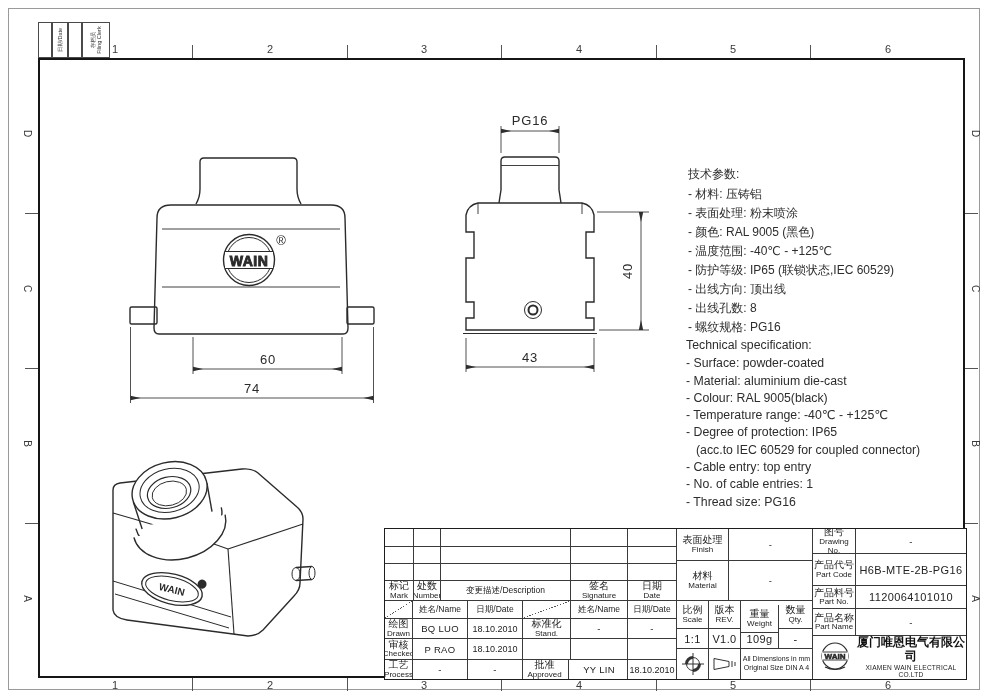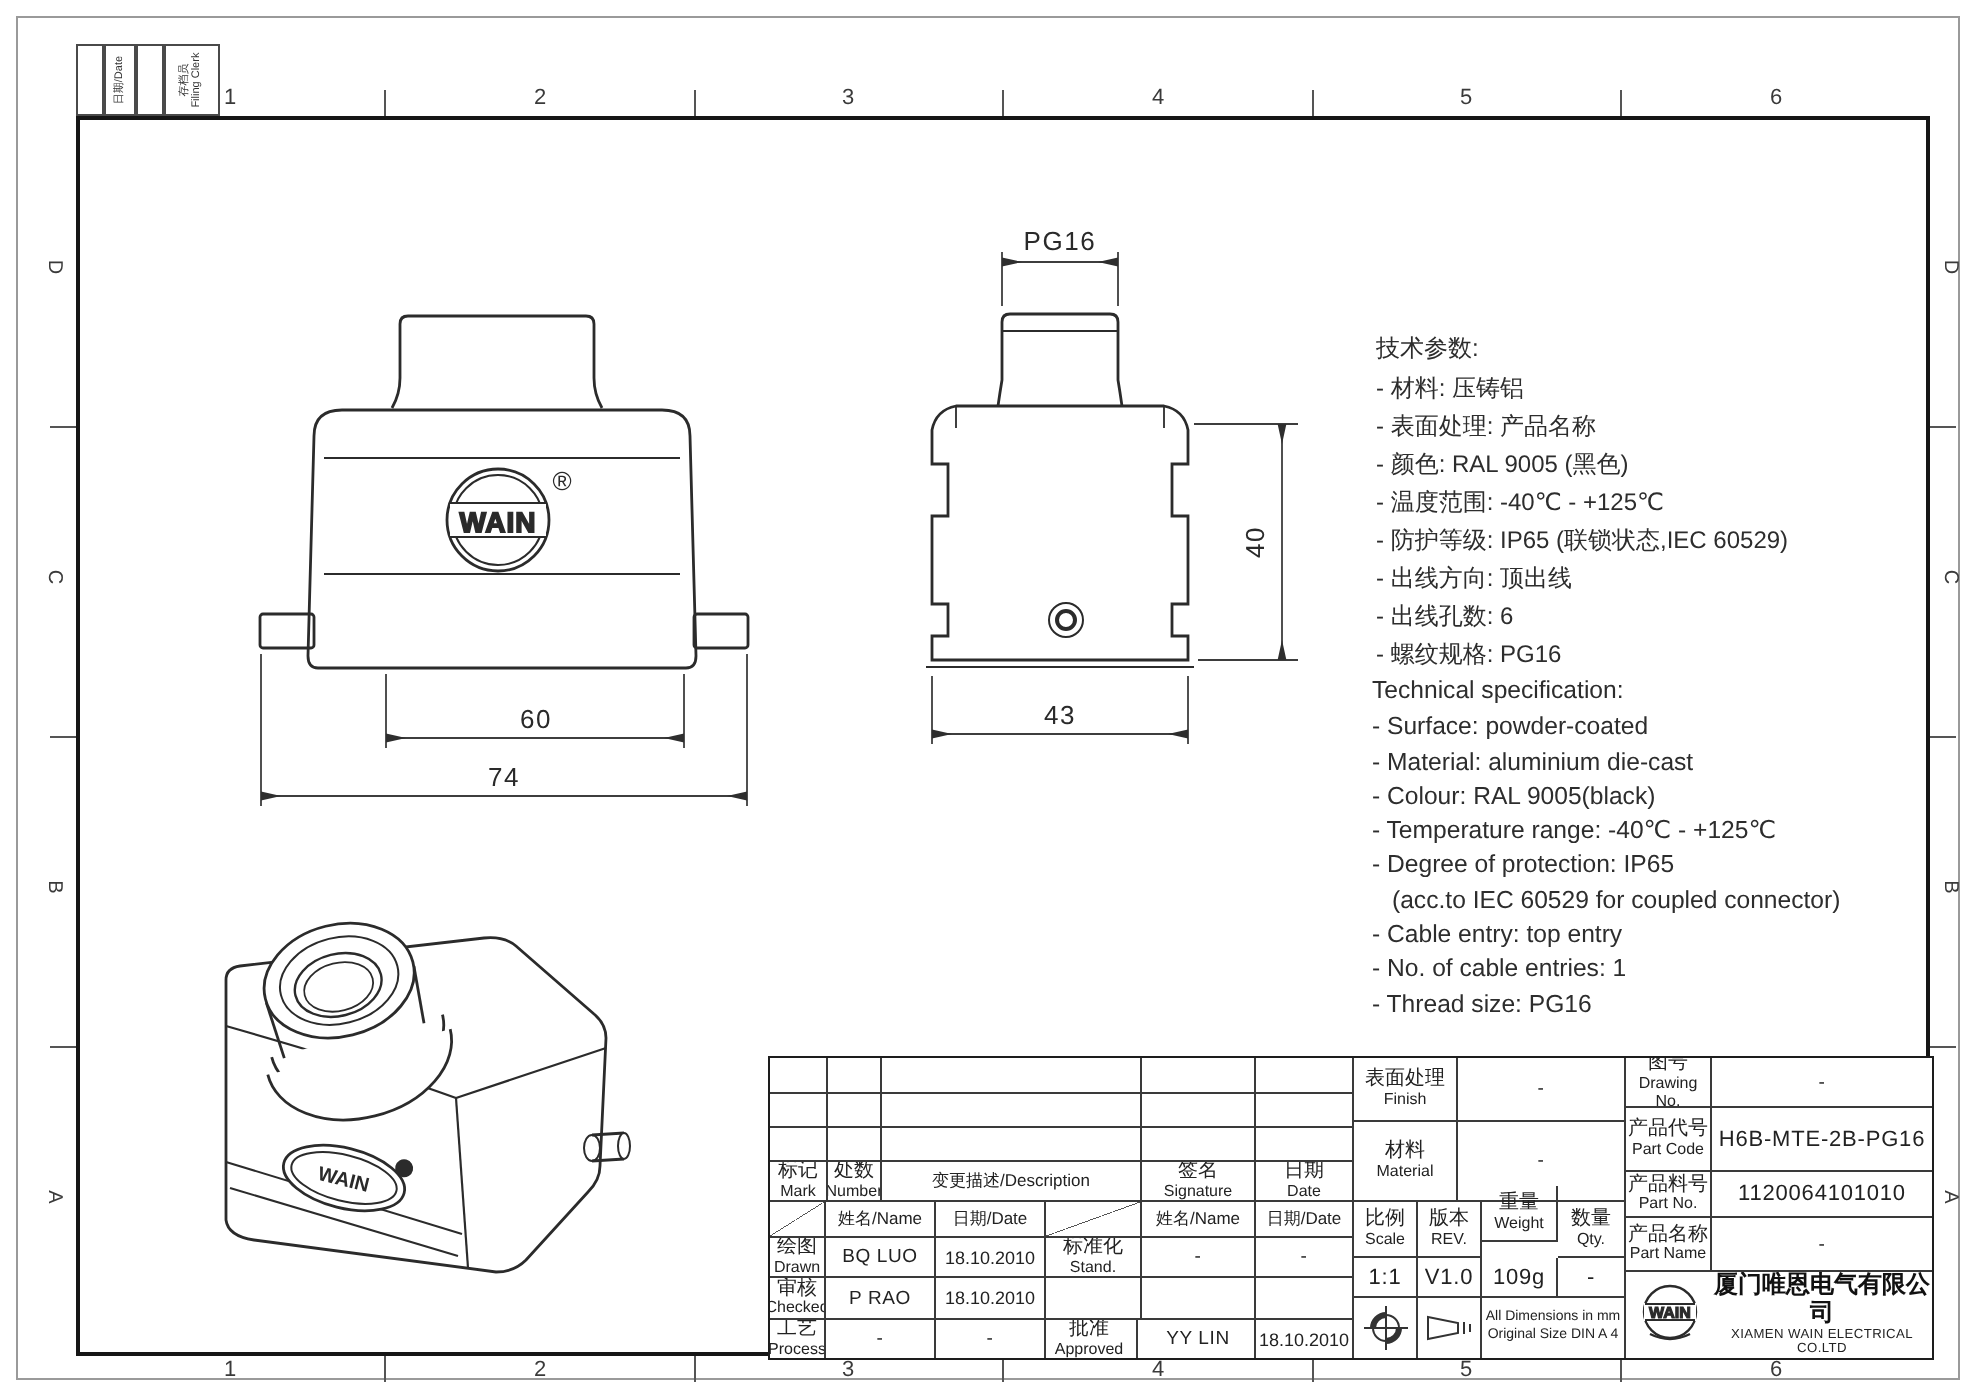--- a/index.html
+++ b/index.html
@@ -214,26 +214,26 @@
         <text x="172" y="593" text-anchor="middle" font-size="10" font-weight="bold" stroke="none" fill="#222">WAIN</text>
         <circle cx="200" cy="577" r="4.5" fill="#2b2b2b" stroke="none"></circle>
       </g>
     </g>
   </svg>
 
   <div class="notes notes-cn">
     <p class="t">技术参数:</p>
     <ul>
       <li>- 材料: 压铸铝</li>
-      <li>- 表面处理: 产品名称</li>
+      <li>- 表面处理: 粉末喷涂</li>
       <li>- 颜色: RAL 9005 (黑色)</li>
       <li>- 温度范围: -40℃ - +125℃</li>
       <li>- 防护等级: IP65 (联锁状态,IEC 60529)</li>
       <li>- 出线方向: 顶出线</li>
-      <li>- 出线孔数: 6</li>
+      <li>- 出线孔数: 8</li>
       <li>- 螺纹规格: PG16</li>
     </ul>
   </div>
   <div class="notes notes-en">
     <p class="t">Technical specification:</p>
     <ul>
       <li>- Surface: powder-coated</li>
       <li>- Material: aluminium die-cast</li>
       <li>- Colour: RAL 9005(black)</li>
       <li>- Temperature range: -40℃ - +125℃</li>
@@ -336,21 +336,21 @@
     <div class="tc val" style="left:344px;top:32px;width:84px;height:40px;">-</div>
 
     <div class="tc" style="left:292px;top:72px;width:32px;height:28px;">
       <span class="cn">比例</span>
         <span class="en">Scale</span>
     </div>
     <div class="tc" style="left:324px;top:72px;width:32px;height:28px;">
       <span class="cn">版本</span>
         <span class="en">REV.</span>
     </div>
-    <div class="tc" style="left:356px;top:64px;width:38px;height:28px;">
+    <div class="tc" style="left:356px;top:76px;width:38px;height:28px;">
       <span class="cn">重量</span>
         <span class="en">Weight</span>
     </div>
     <div class="tc" style="left:394px;top:72px;width:34px;height:28px;">
       <span class="cn">数量</span>
         <span class="en">Qty.</span>
     </div>
     <div class="tc val-lg" style="left:292px;top:100px;width:32px;height:20px;">1:1</div>
     <div class="tc val-lg" style="left:324px;top:100px;width:32px;height:20px;">V1.0</div>
     <div class="tc val-lg" style="left:356px;top:100px;width:38px;height:20px;">109g</div>

